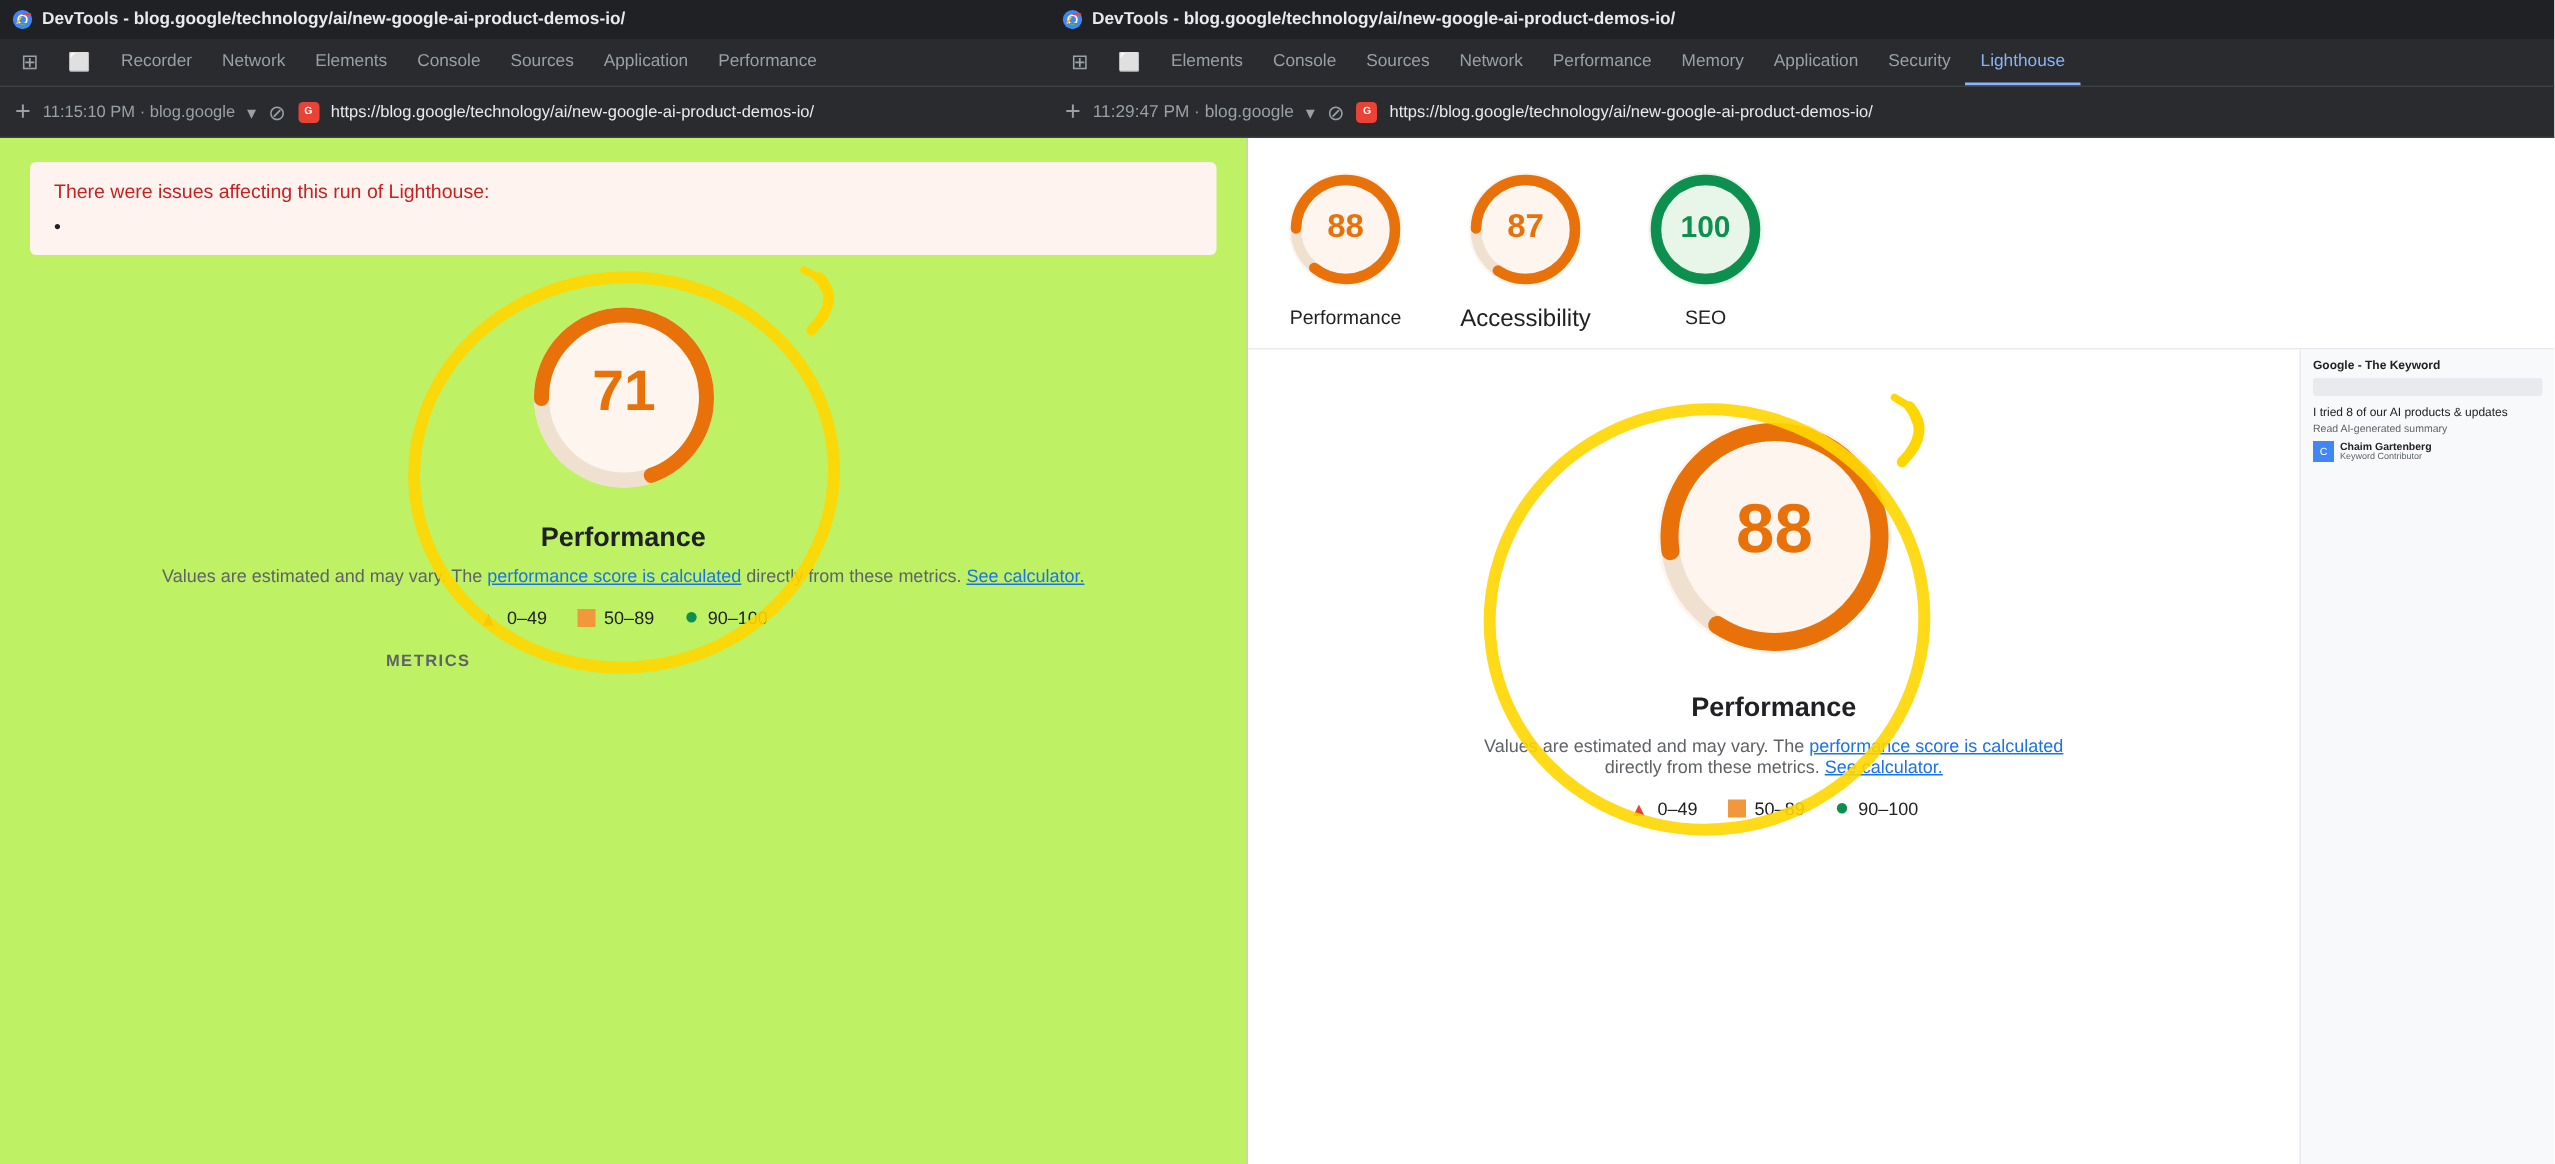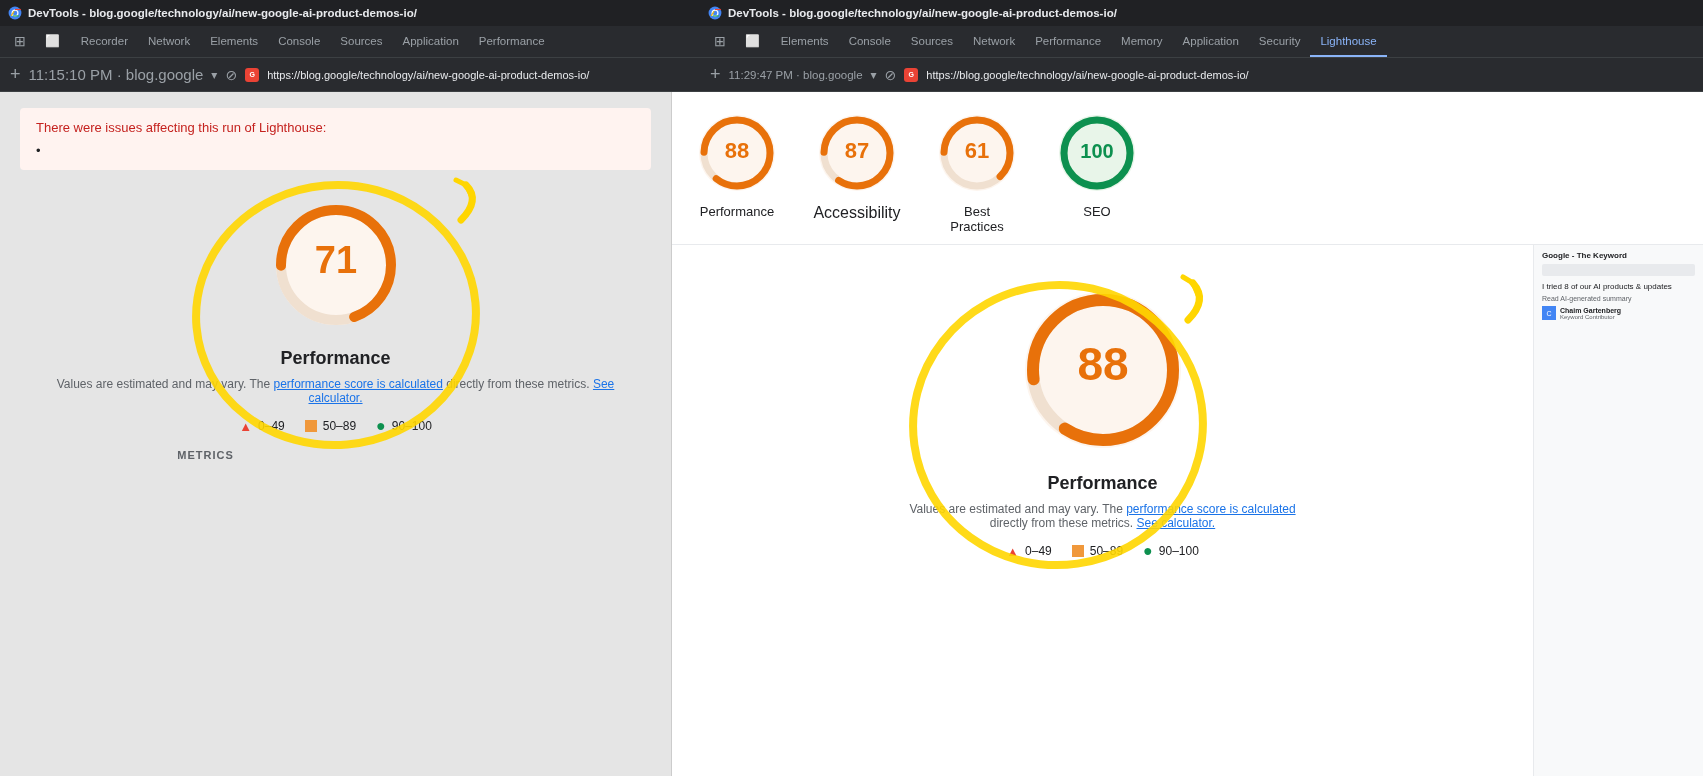--- a/index.html
+++ b/index.html
@@ -144,21 +144,21 @@
       <span class="devtools-tab">Application</span>
       <span class="devtools-tab">Security</span>
       <span class="devtools-tab active">Lighthouse</span>
     </div>
   </div>
 
   <div style="display:flex; height:34px;">
 
     <div style="width:700px; background:#292b2f; display:flex; align-items:center; padding:0 10px; gap:8px; border-bottom:1px solid #3c4043;">
       <span class="add-btn">+</span>
-      <span style="font-size:15px; color:#9aa0a6;">11:15:10 PM · blog.google</span>
+      <span style="font-size:11px; color:#9aa0a6;">11:15:10 PM · blog.google</span>
       <span style="font-size:12px; color:#9aa0a6;">▾</span>
       <span style="font-size:14px; color:#9aa0a6;">⊘</span>
       <div style="width:14px;height:14px;background:#ea4335;border-radius:3px;display:flex;align-items:center;justify-content:center;">
         <span style="font-size:7px;color:white;font-weight:bold;">G</span>
       </div>
       <span style="font-size:11px; color:#e8eaed;">https://blog.google/technology/ai/new-google-ai-product-demos-io/</span>
     </div>
 
     <div style="flex:1; background:#292b2f; display:flex; align-items:center; padding:0 10px; gap:8px; border-bottom:1px solid #3c4043;">
       <span class="add-btn">+</span>
@@ -167,21 +167,21 @@
       <span style="font-size:14px; color:#9aa0a6;">⊘</span>
       <div style="width:14px;height:14px;background:#ea4335;border-radius:3px;display:flex;align-items:center;justify-content:center;">
         <span style="font-size:7px;color:white;font-weight:bold;">G</span>
       </div>
       <span style="font-size:11px; color:#e8eaed;">https://blog.google/technology/ai/new-google-ai-product-demos-io/</span>
     </div>
   </div>
 
   <div style="display:flex; flex:1; overflow:hidden;">
 
-    <div style="width:672px; background:#e5e5e5; border-right:1px solid #ccc; overflow:hidden; display:flex; flex-direction:column;">
+    <div style="width:832px; background:#bef264; border-right:1px solid #ccc; overflow:hidden; display:flex; flex-direction:column;">
 
       <div class="warning-box">
         <div class="warning-title">There were issues affecting this run of Lighthouse:</div>
         <div style="display:flex; align-items:flex-start; gap:4px; margin-top:4px;">
           <span style="color:#202124; font-size:13px;">•</span>
         </div>
       </div>
 
       <div style="position:relative; display:flex; flex-direction:column; align-items:center; margin-top:10px;">
 
@@ -248,29 +248,20 @@
         <div style="display:flex; flex-direction:column; align-items:center; gap:6px;">
           <svg width="90" height="90" viewBox="0 0 90 90">
             <circle cx="45" cy="45" r="38" fill="#fdf5ee"></circle>
             <circle cx="45" cy="45" r="33" fill="none" stroke="#f0e0d0" stroke-width="7"></circle>
             <circle cx="45" cy="45" r="33" fill="none" stroke="#e8710a" stroke-width="7" stroke-dasharray="175 33" stroke-dashoffset="52" stroke-linecap="round" transform="rotate(-90 45 45)"></circle>
             <text x="45" y="50" text-anchor="middle" font-size="22" font-weight="bold" fill="#e8710a">87</text>
           </svg>
           <span style="font-size:16px; color:#202124;">Accessibility</span>
         </div>
 
-        <div style="display:flex; flex-direction:column; align-items:center; gap:6px;">
-          <svg width="90" height="90" viewBox="0 0 90 90">
-            <circle cx="45" cy="45" r="38" fill="#fdf5ee"></circle>
-            <circle cx="45" cy="45" r="33" fill="none" stroke="#f0e0d0" stroke-width="7"></circle>
-            <circle cx="45" cy="45" r="33" fill="none" stroke="#e8710a" stroke-width="7" stroke-dasharray="130 78" stroke-dashoffset="52" stroke-linecap="round" transform="rotate(-90 45 45)"></circle>
-            <text x="45" y="50" text-anchor="middle" font-size="22" font-weight="bold" fill="#e8710a">61</text>
-          </svg>
-          <span style="font-size:13px; color:#202124; text-align:center; max-width:70px;">Best Practices</span>
-        </div>
 
         <div style="display:flex; flex-direction:column; align-items:center; gap:6px;">
           <svg width="90" height="90" viewBox="0 0 90 90">
             <circle cx="45" cy="45" r="38" fill="#e8f5e9"></circle>
             <circle cx="45" cy="45" r="33" fill="none" stroke="#c8e6c9" stroke-width="7"></circle>
             <circle cx="45" cy="45" r="33" fill="none" stroke="#0d904f" stroke-width="7" stroke-dasharray="207 0" stroke-dashoffset="52" stroke-linecap="round" transform="rotate(-90 45 45)"></circle>
             <text x="45" y="50" text-anchor="middle" font-size="20" font-weight="bold" fill="#0d904f">100</text>
           </svg>
           <span style="font-size:13px; color:#202124;">SEO</span>
         </div>

